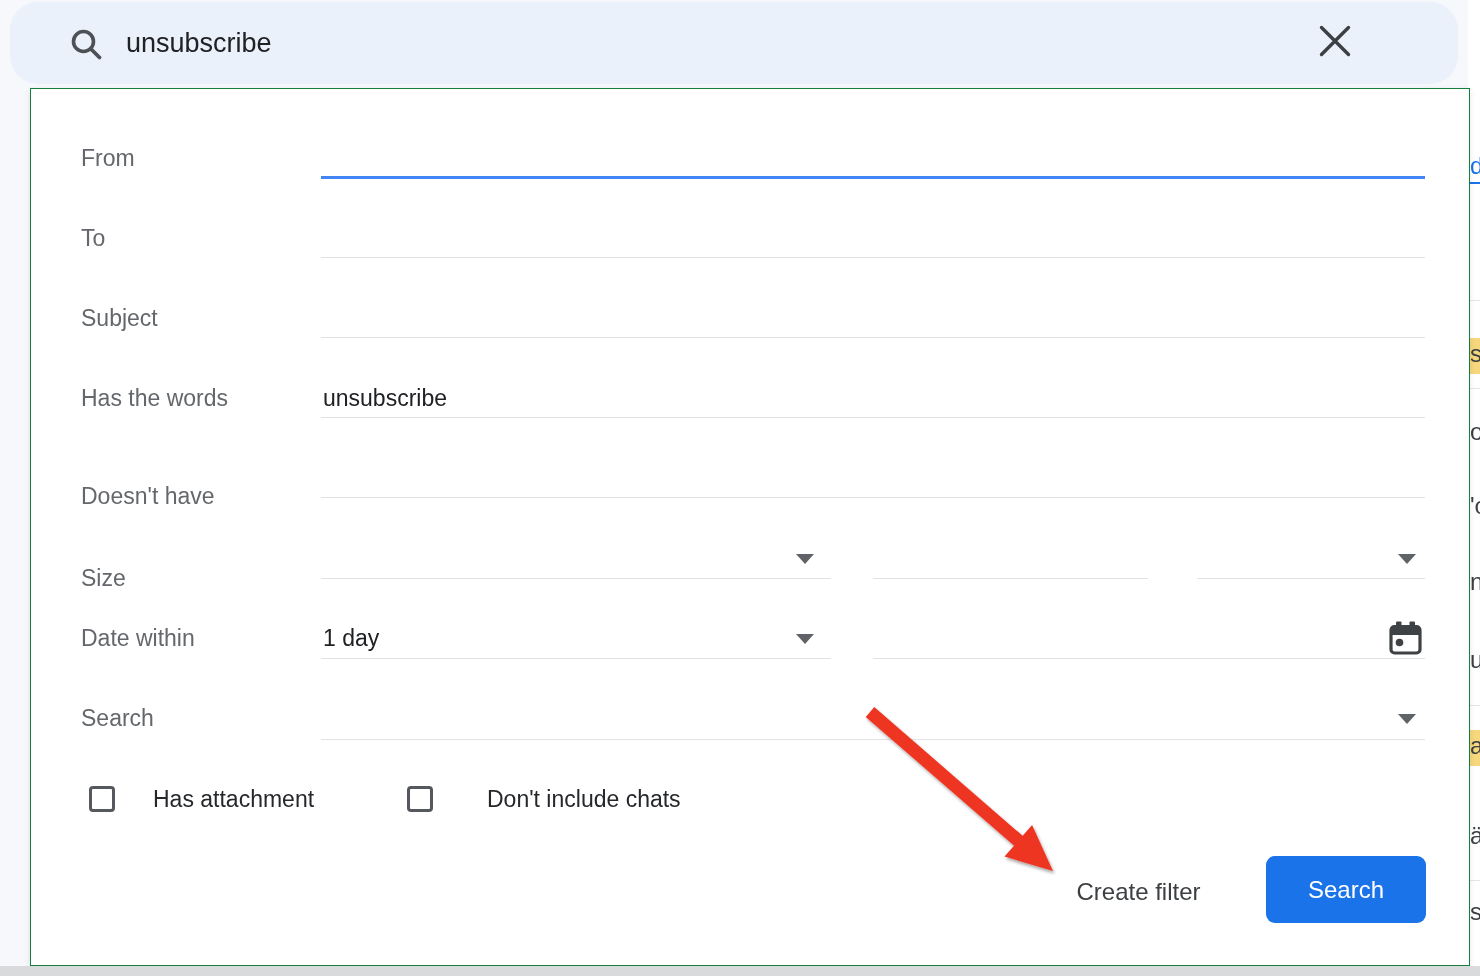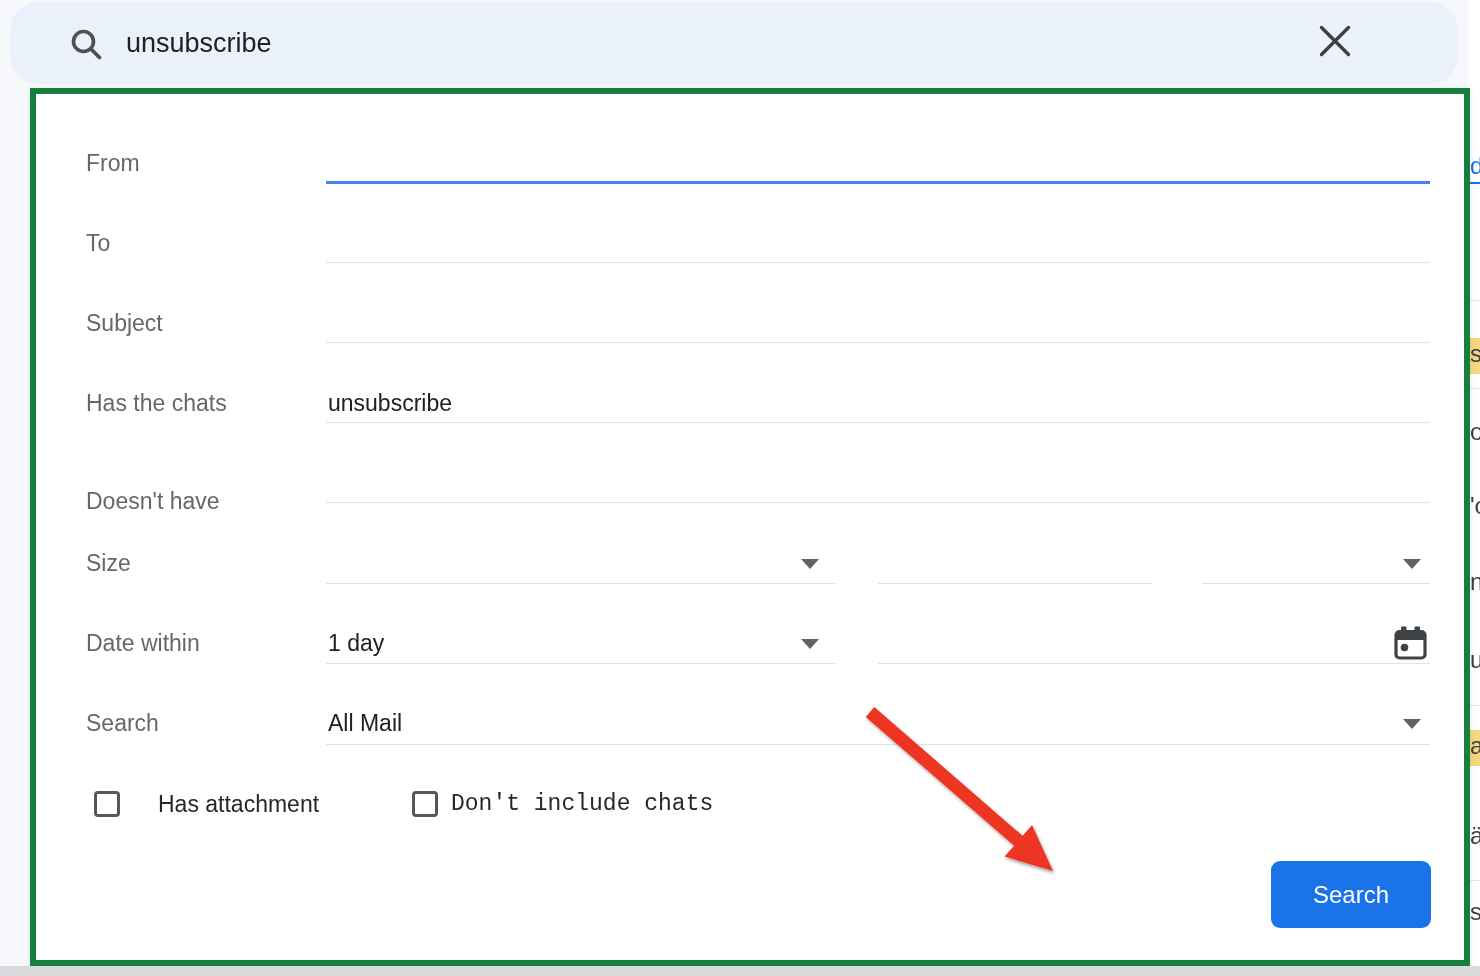--- a/index.html
+++ b/index.html
@@ -46,21 +46,21 @@
     font-family: inherit; font-size: 27px; color: #202124;
   }
   .close-btn {
     position: absolute; left: 1305px; top: 21px; width: 40px; height: 40px;
     display: flex; align-items: center; justify-content: center; cursor: pointer;
   }
 
   
   .panel {
     position: absolute; left: 30px; top: 88px; width: 1440px; height: 878px;
-    background: #ffffff; border: 6px solid #15803d;
+    background: #ffffff; border: 1px solid #15803d;
     box-shadow: 0 2px 6px rgba(0,0,0,0.10); z-index: 2;
   }
   .flabel {
     position: absolute; left: 50px; transform: translateY(-50%);
     font-size: 23px; color: #64676b; white-space: nowrap;
   }
   .fvalue {
     position: absolute; transform: translateY(-50%);
     font-size: 23px; color: #202124; white-space: nowrap;
   }
@@ -148,29 +148,29 @@
   <div class="uline focus" style="left:290px; top:87px; width:1104px;"></div>
 
   <span class="flabel" style="top:149px">To</span>
   <input class="tinput" style="left: 292px; top: 149px; width: 1100px;" value="">
   <div class="uline" style="left:290px; top:168px; width:1104px;"></div>
 
   <span class="flabel" style="top:229px">Subject</span>
   <input class="tinput" style="left: 292px; top: 229px; width: 1100px;" value="">
   <div class="uline" style="left:290px; top:248px; width:1104px;"></div>
 
-  <span class="flabel" style="top:309px">Has the chats</span>
+  <span class="flabel" style="top:309px">Has the words</span>
   <input class="tinput" style="left: 292px; top: 309px; width: 1100px;" value="unsubscribe">
   <div class="uline" style="left:290px; top:328px; width:1104px;"></div>
 
   <span class="flabel" style="top:407px">Doesn't have</span>
   <input class="tinput" style="left: 292px; top: 389px; width: 1100px;" value="">
   <div class="uline" style="left:290px; top:408px; width:1104px;"></div>
 
-  <span class="flabel" style="top:469px">Size</span>
+  <span class="flabel" style="top:489px">Size</span>
   <span class="caret" style="left:774px; top:470px;"></span>
   <div class="uline" style="left:290px; top:489px; width:510px;"></div>
   <input class="tinput" style="left: 844px; top: 469px; width: 270px;" value="">
   <div class="uline" style="left:842px; top:489px; width:275px;"></div>
   <span class="caret" style="left:1376px; top:470px;"></span>
   <div class="uline" style="left:1166px; top:489px; width:228px;"></div>
 
   <span class="flabel" style="top:549px">Date within</span>
   <div class="dropdown" style="left:290px; top:529px; width:510px; height:40px;">
     <span class="fvalue" style="left:2px; top:20px;text-align:center;">1 day</span>
@@ -183,31 +183,29 @@
     <svg width="33" height="35" viewBox="0 0 33 35">
       <rect x="2" y="5.5" width="29" height="26.5" rx="3.5" fill="none" stroke="#3f4245" stroke-width="3.2"></rect>
       <rect x="2.5" y="6" width="28" height="8" fill="#3f4245"></rect>
       <rect x="7" y="0.5" width="5.5" height="8" rx="1" fill="#3f4245"></rect>
       <rect x="20.5" y="0.5" width="5.5" height="8" rx="1" fill="#3f4245"></rect>
       <circle cx="10.5" cy="21.5" r="3.8" fill="#3f4245"></circle>
     </svg>
   </span>
 
   <span class="flabel" style="top:629px">Search</span>
-  <div class="dropdown" style="left:290px; top:609px; width:1104px; height:40px;">
-    <span class="fvalue" style="left:2px; top:20px;">All Mail</span>
-  </div>
   <span class="caret" style="left:1376px; top:630px;"></span>
   <div class="uline" style="left:290px; top:650px; width:1104px;"></div>
 
   <div class="checkbox" style="left:58px; top:697px;"></div>
   <span class="cblabel" style="left:122px; top:710px;">Has attachment</span>
   <div class="checkbox" style="left:376px; top:697px;"></div>
-  <span class="cblabel" style="left:415px; top:710px;font-family:Liberation Mono, monospace;">Don't include chats</span>
-
+  <span class="cblabel" style="left:456px; top:710px;">Don't include chats</span>
+
+  <div class="create-filter">Create filter</div>
   <button class="search-button">Search</button>
 </div>
 
 <div class="arrow-overlay">
   <svg width="215" height="185" viewBox="0 0 215 185">
     <defs>
       <filter id="ashadow" x="-20%" y="-20%" width="140%" height="140%">
         <feDropShadow dx="1.5" dy="2.5" stdDeviation="1.6" flood-color="#000000" flood-opacity="0.35"></feDropShadow>
       </filter>
     </defs>

